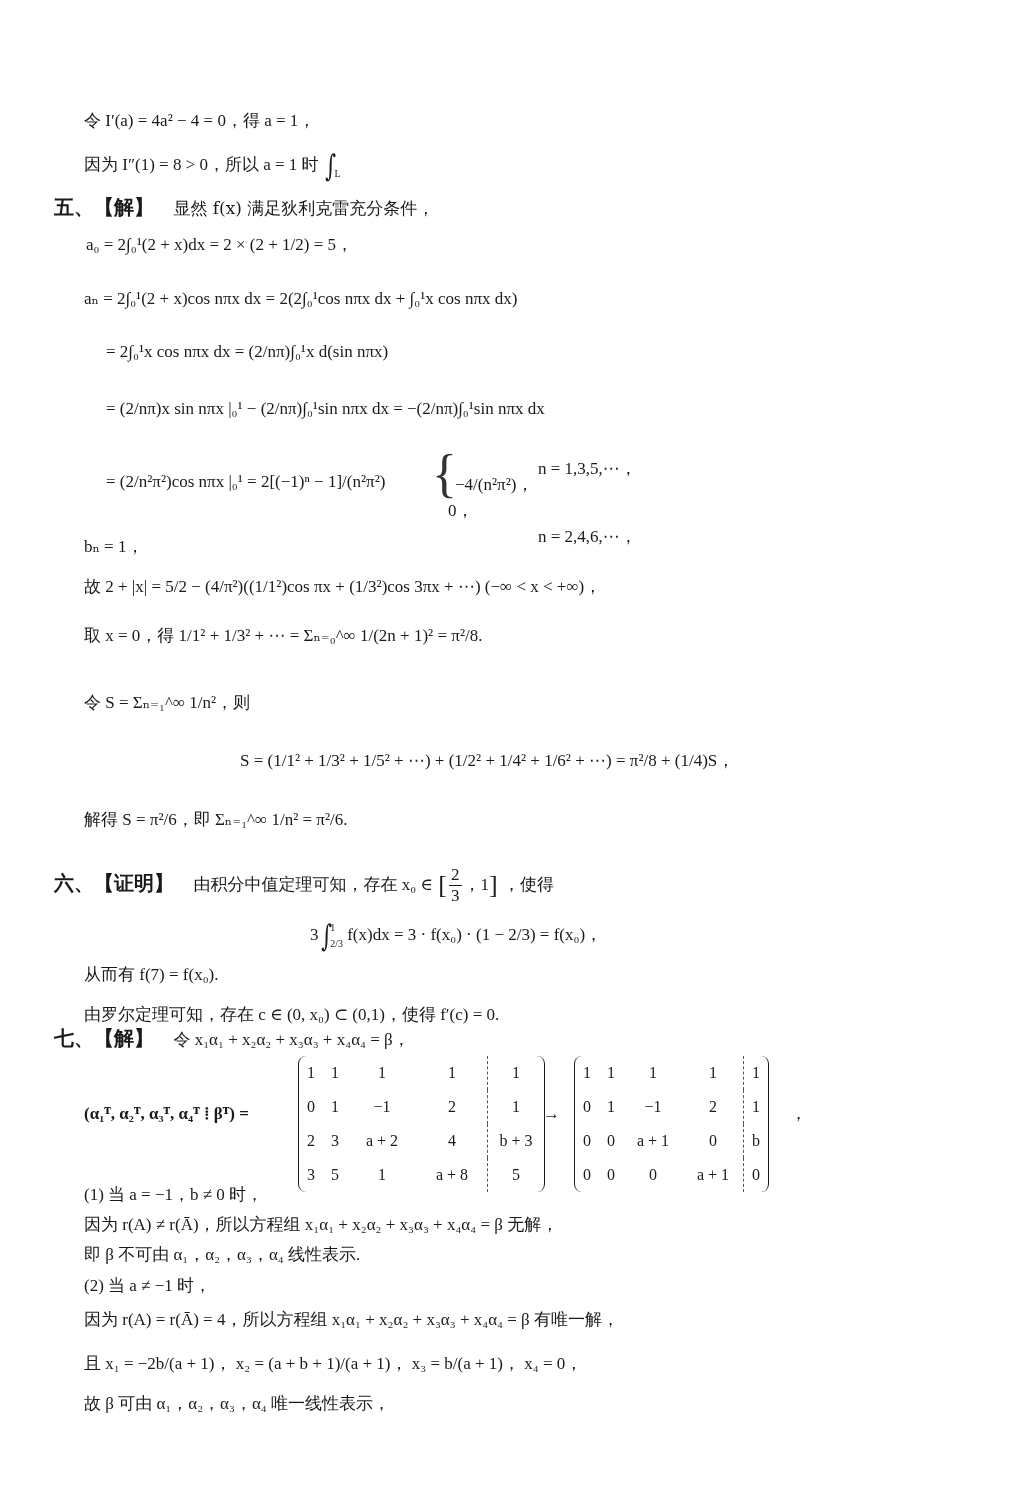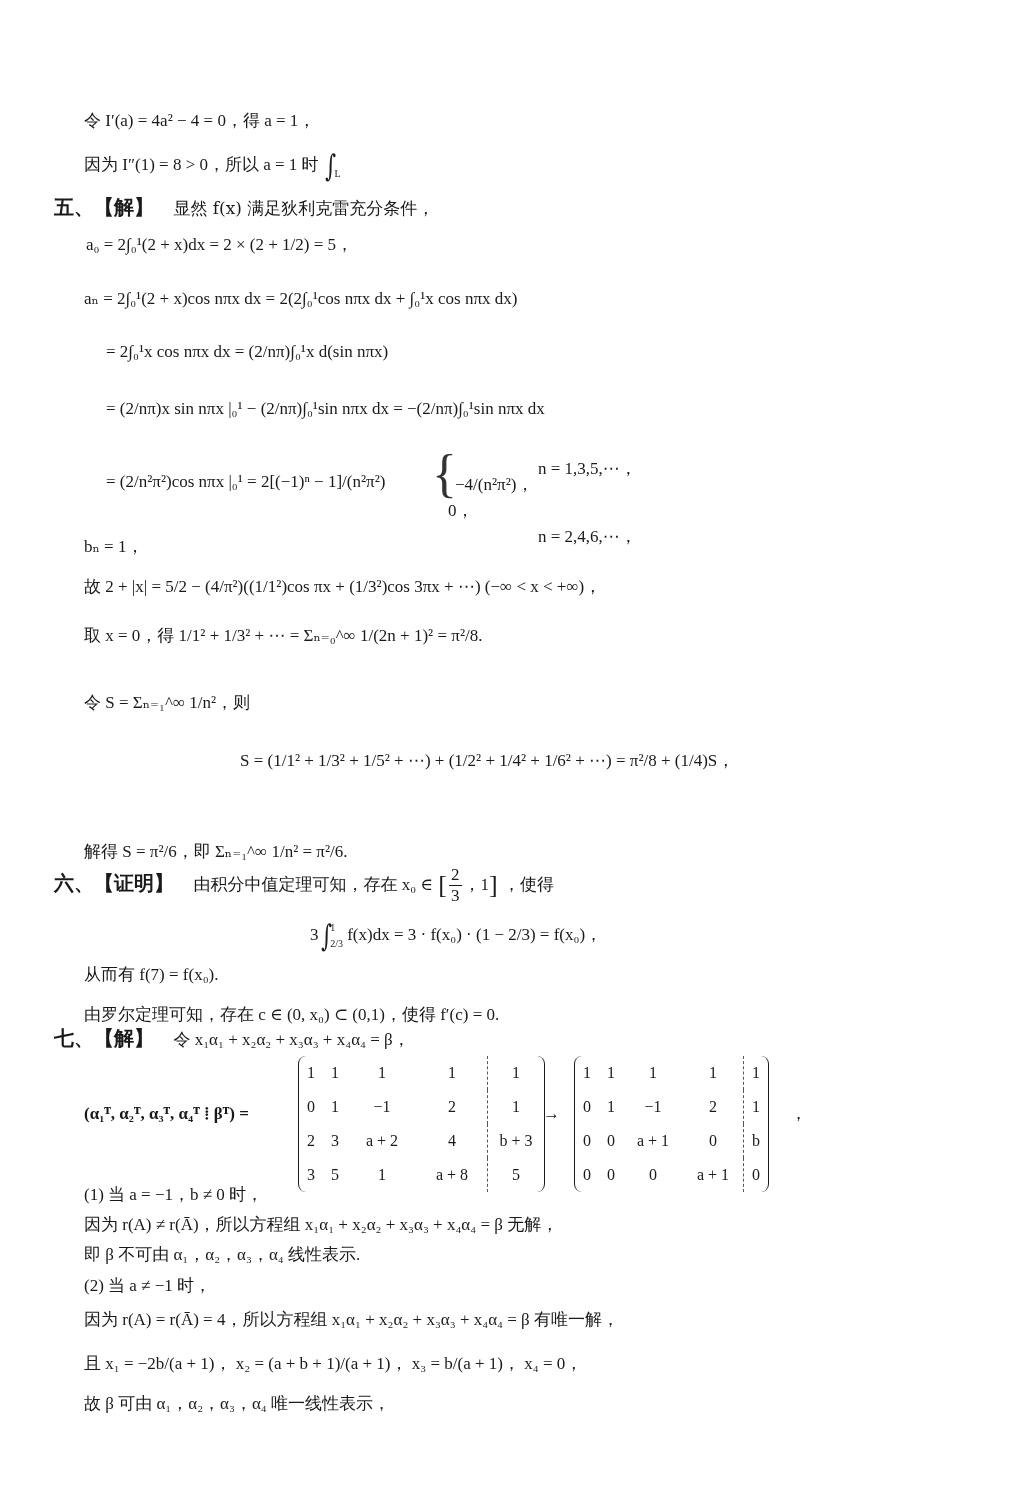--- a/index.html
+++ b/index.html
@@ -47,21 +47,21 @@
 <div class="line m" style="left:455px; top:476px;">−4/(n²π²)，</div>
 <div class="line m" style="left:538px; top:460px;">n = 1,3,5,⋯，</div>
 <div class="line m" style="left:448px; top:502px;">0，</div>
 <div class="line m" style="left:538px; top:528px;">n = 2,4,6,⋯，</div>
 
 <div class="line m" style="left:84px; top:538px;">bₙ = 1，</div>
 <div class="line m" style="left:84px; top:578px;">故 2 + |x| = 5/2 − (4/π²)((1/1²)cos πx + (1/3²)cos 3πx + ⋯)   (−∞ &lt; x &lt; +∞)，</div>
 <div class="line m" style="left:84px; top:627px;">取 x = 0，得 1/1² + 1/3² + ⋯ = Σₙ₌₀^∞ 1/(2n + 1)² = π²/8.</div>
 <div class="line m" style="left:84px; top:694px;">令 S = Σₙ₌₁^∞ 1/n²，则</div>
 <div class="line m" style="left:240px; top:752px;">S = (1/1² + 1/3² + 1/5² + ⋯) + (1/2² + 1/4² + 1/6² + ⋯) = π²/8 + (1/4)S，</div>
-<div class="line m" style="left:84px; top:843px;">解得 S = π²/6，即 Σₙ₌₁^∞ 1/n² = π²/6.</div>
+<div class="line m" style="left:84px; top:811px;">解得 S = π²/6，即 Σₙ₌₁^∞ 1/n² = π²/6.</div>
 
 <div class="line" style="left:54px; top:865px;">
   <span class="sec">六、【证明】</span>
   <span style="margin-left:14px;" class="m">由积分中值定理可知，存在 x₀ ∈</span>
   <span class="m" style="font-size:26px; vertical-align:middle;">[</span><span class="frac m"><span class="num">2</span><span>3</span></span><span class="m">，1</span><span class="m" style="font-size:26px; vertical-align:middle;">]</span>
   <span class="m">，使得</span>
 </div>
 
 <div class="line m" style="left:310px; top:920px;">
   <span>3</span><span class="int">∫</span><span class="lim"><span>1</span><span>2/3</span></span>

